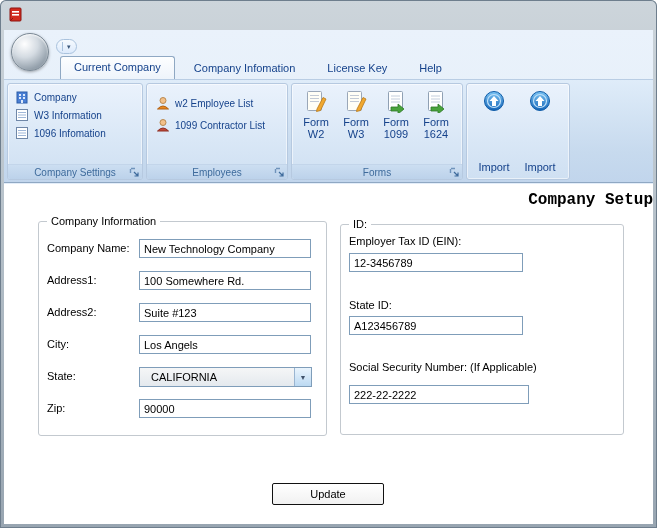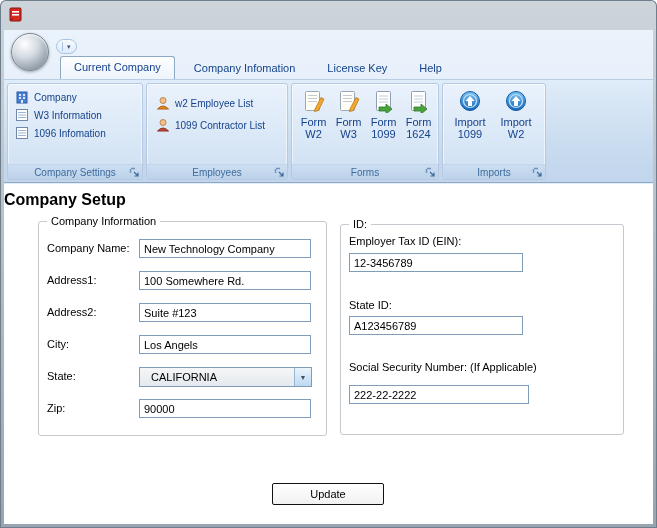--- a/index.html
+++ b/index.html
@@ -89,32 +89,32 @@
   .emp-list { padding: 8px 2px 0 6px; }
   .emp-list .small-item { height: 22px; }
 
   .big-row { display: flex; padding: 3px 2px 0 4px; }
   .big-btn {
     width: 40px; display: flex; flex-direction: column; align-items: center;
     padding-top: 2px; cursor: pointer; border-radius: 2px;
   }
   .big-btn .bl { font-size: 11px; color: #15428b; line-height: 12px; text-align: center; }
   .big-btn .icon24 { margin-bottom: 3px; display: inline-flex; }
-  .imports .big-btn { width: 46px; }
+  .imports .big-btn { width: 46px; gap: 45px; }
   .icon16 { display: inline-flex; width: 14px; height: 14px; }
 
   
   .document {
     position: absolute; left: 0; top: 154px; width: 649px; height: 340px;
     background: #ffffff;
   }
   .page-title {
     position: absolute; top: 7px; left: 0; width: 100%;
-    text-align: left; font-family: Liberation Sans, sans-serif;
-    font-size: 16px; font-weight: bold; color: #000;
+    text-align: right; font-family: Liberation Mono, monospace;
+    font-size: 16px; font-weight: bold; color: #000; padding-left: 14px;
   }
   .groupbox { position: absolute; border: 1px solid #c3c9cf; border-radius: 3px; }
   .groupbox-legend {
     position: absolute; top: -7px; left: 8px; background: #fff; padding: 0 4px;
     font-size: 11px; color: #000;
   }
   .f-label { position: absolute; font-size: 11px; color: #000; white-space: nowrap; }
   .textbox {
     position: absolute; height: 19px; border: 1px solid #7f9db9; background: #fff;
     font-family: "Liberation Sans", sans-serif; font-size: 11px; padding: 0 4px; color: #000;
@@ -253,21 +253,21 @@
           <span class="gf-label">Employees</span>
           <span class="launcher">
             <svg width="11" height="11" viewBox="0 0 11 11">
               <path d="M2 1.5 h4 M1.5 2 v4" stroke="#6f93bb" stroke-width="1.4" fill="none"></path>
               <path d="M5 5 l4 4 M9 5.5 v3.5 h-3.5" stroke="#3e6b9c" stroke-width="1.2" fill="none"></path>
             </svg>
           </span>
         </div>
       </div>
 
-      <div class="group" style="width:148px">
+      <div class="group" style="width:172px">
         <div class="group-body big-row">
           <div class="big-btn">
             <span class="icon24">
               <svg width="24" height="24" viewBox="0 0 24 24">
                 <rect x="3.5" y="2.5" width="14" height="19" rx="1" fill="#fffef6" stroke="#9aa7b8"></rect>
                 <line x1="6" y1="6.5" x2="15" y2="6.5" stroke="#c2cad6"></line>
                   <line x1="6" y1="9.5" x2="15" y2="9.5" stroke="#c2cad6"></line>
                   <line x1="6" y1="12.5" x2="15" y2="12.5" stroke="#c2cad6"></line>
                 <path d="M13 20 L19 8.5 L22 10 L16.5 21.5 L12.5 22.5 Z" fill="#f0a830" stroke="#b87818" stroke-width="0.8"></path>
               </svg>

